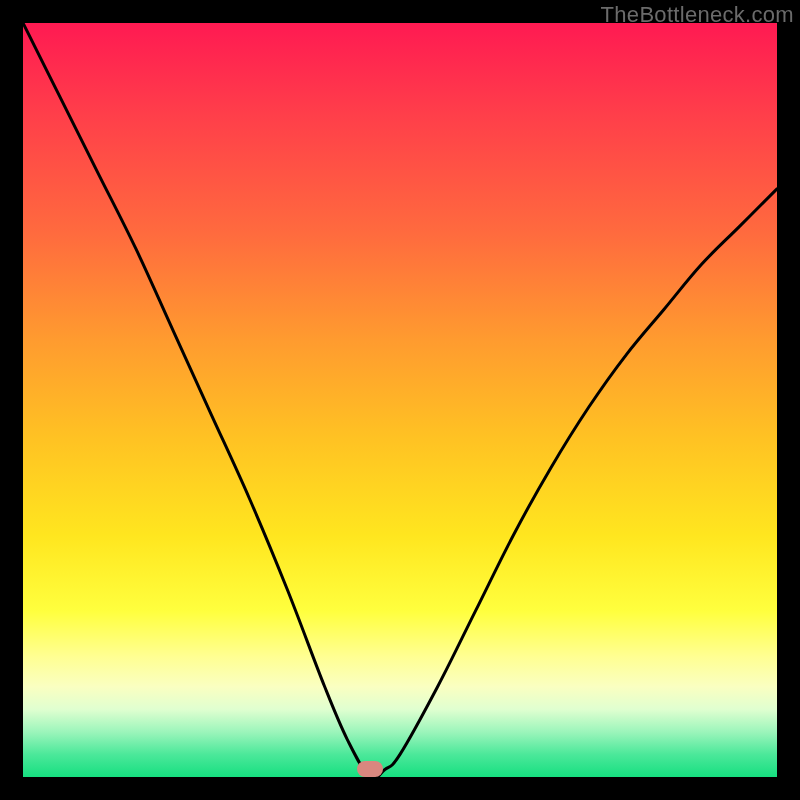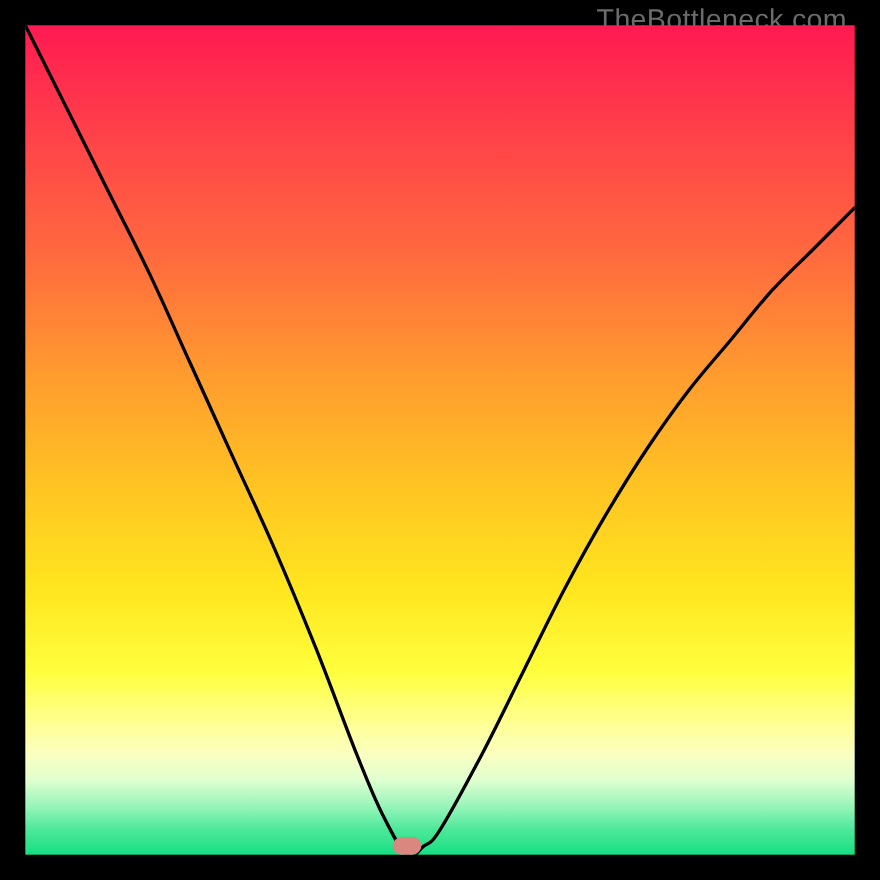--- a/index.html
+++ b/index.html
@@ -6,23 +6,23 @@
   html, body { width: 800px; height: 800px; overflow: hidden; background: #000; }
   .frame {
     position: relative;
     width: 800px;
     height: 800px;
     background: #000;
   }
   .watermark {
     position: absolute;
     top: 2px;
-    right: 30px;
+    right: 6px;
     font-family: Arial, Helvetica, sans-serif;
-    font-size: 26px;
+    font-size: 22px;
     font-weight: 500;
     color: #6b6b6b;
     letter-spacing: 0.3px;
   }
   .plot-area {
     position: absolute;
     left: 23px;
     top: 23px;
     width: 754px;
     height: 754px;

